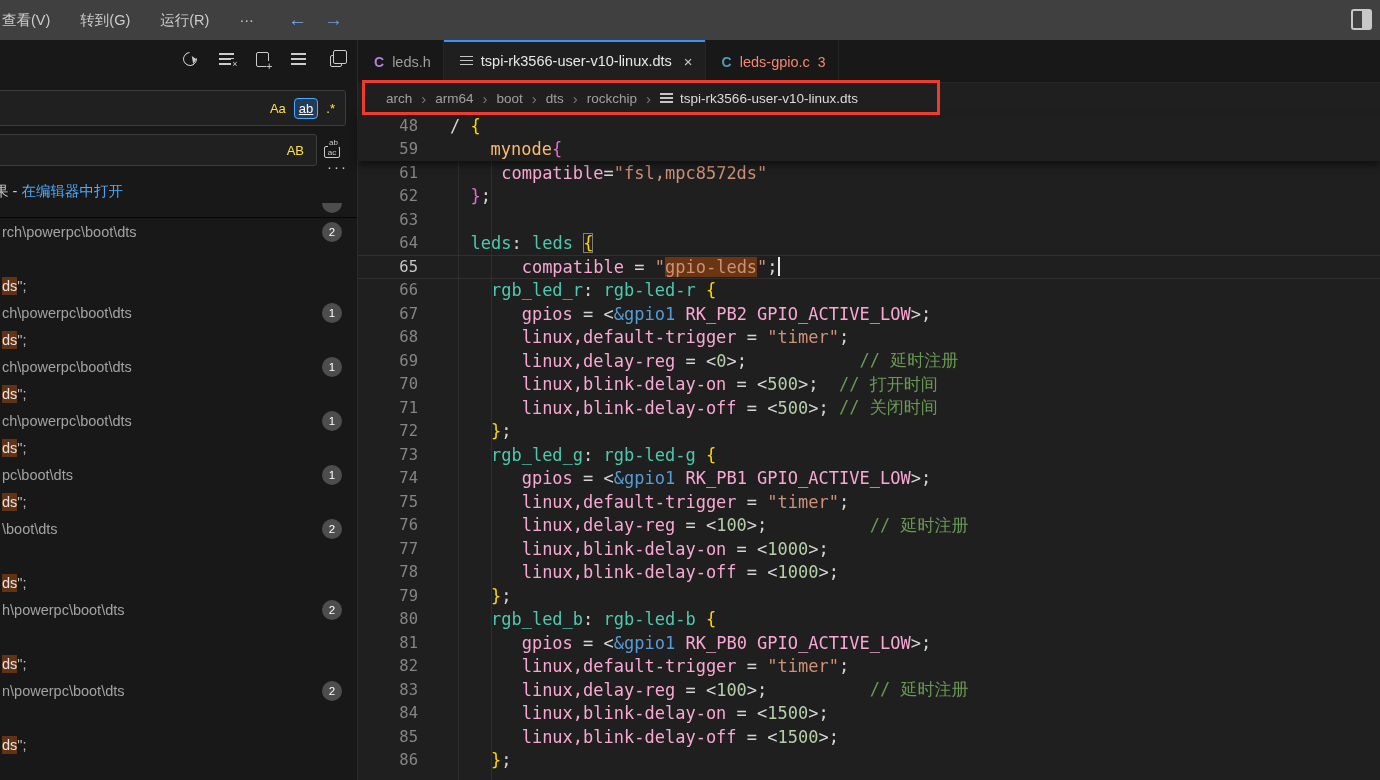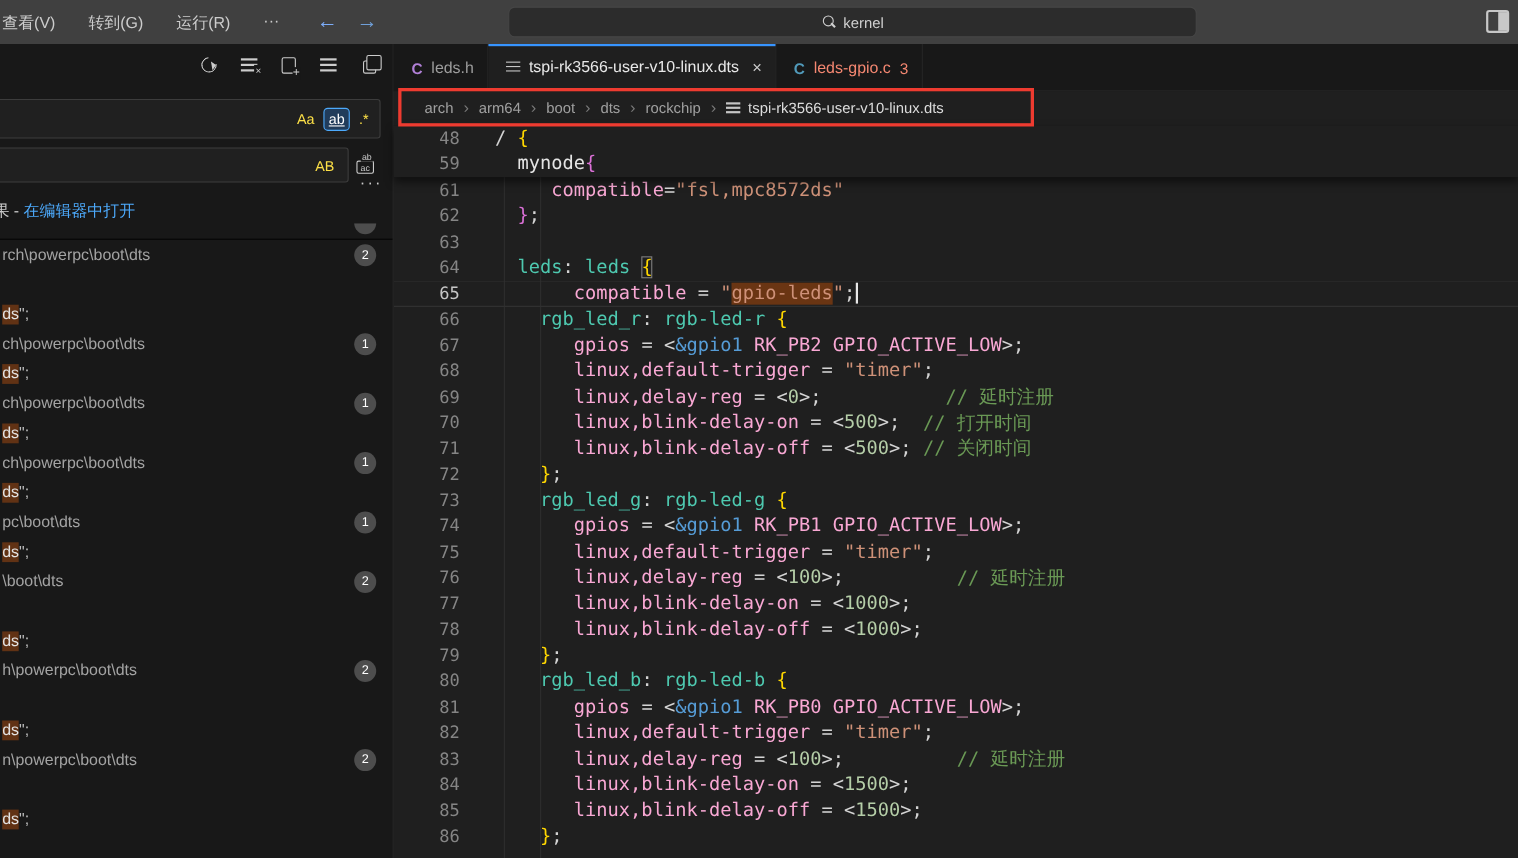--- a/index.html
+++ b/index.html
@@ -87,43 +87,39 @@
   .guide { position:absolute; top:47px; bottom:0; width:1px; background:#2e2e2e; z-index:0; }
   .sticky { position:relative; z-index:3; background:#1f1f1f; box-shadow:0 4px 7px rgba(0,0,0,.5); }
   .line { position:relative; height:23.5px; display:flex; align-items:center; white-space:pre; z-index:1; }
   .line.active { box-shadow:inset 0 1px 0 #303030, inset 0 -1px 0 #303030; }
   .ln { width:92px; padding-right:32px; text-align:right; color:#858585; font-size:15.5px; flex:none; }
   .line.active .ln { color:#c6c6c6; }
   .lc { flex:1; height:100%; display:flex; align-items:center; }
   .sg { white-space:pre; }
   .pl { color:#d4d4d4; } .prop { color:#f9a8d4; } .str { color:#ce9178; } .num { color:#b5cea8; }
   .ref { color:#569cd6; } .lbl { color:#4ec9b0; } .b1 { color:#ffd700; } .b2 { color:#da70d6; }
-  .cmt { color:#6a9955; } .node { color:#e5e5e5; }
+  .cmt { color:#6a9955; } .node { color:#fdba74;margin-left:20px; }
   .sg.hl { background:#6a3513; }
   .sg.box { outline:1px solid #7f7f7f; outline-offset:-1px; }
   .cur { display:inline-block; width:2px; height:19px; background:#e8e8e8; vertical-align:middle; }
 </style>
 </head>
 <body>
 
 <div id="app">
 
   <div class="titlebar">
     <div class="menus" id="menus">
         <div class="menu-item">查看(V)</div>
         <div class="menu-item">转到(G)</div>
         <div class="menu-item">运行(R)</div>
         <div class="menu-item">···</div>
       </div>
     <div class="nav-arrow nav-back">←</div>
     <div class="nav-arrow nav-fwd">→</div>
-    <div class="cmd-center">
-      <span class="mag"></span>
-      <span>kernel</span>
-    </div>
     <div class="layout-icon"></div>
   </div>
 
   <div class="sidebar">
     <div class="panel-actions">
       <div class="pa-btn">
           <span class="i-refresh"></span>
         </div>
       <div class="pa-btn">
           <span class="bars">

